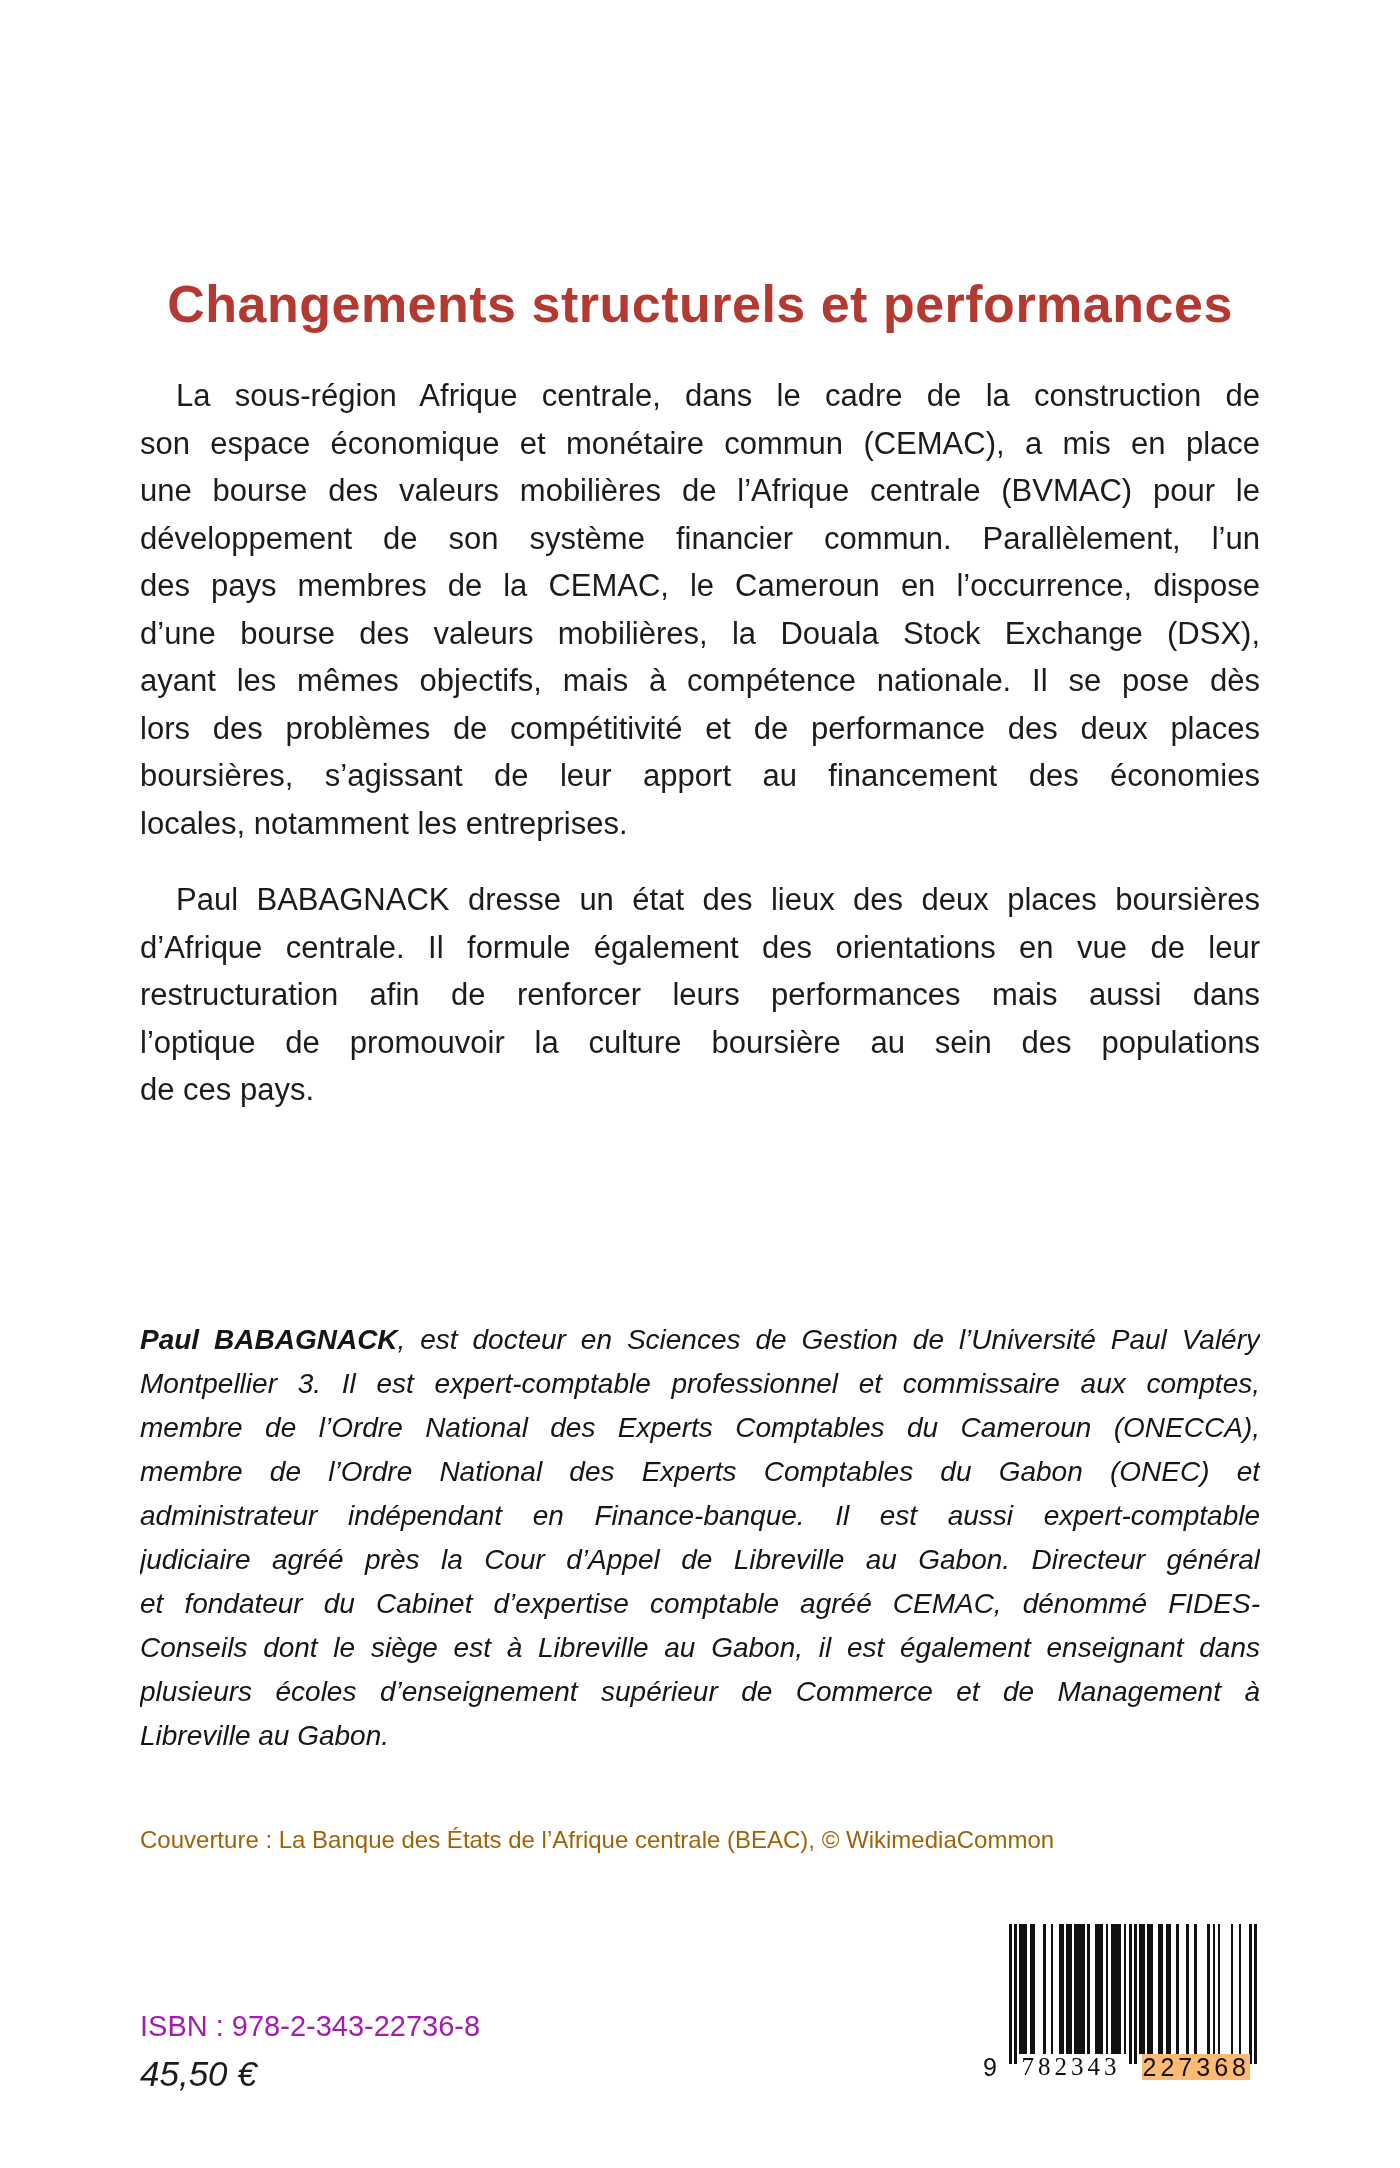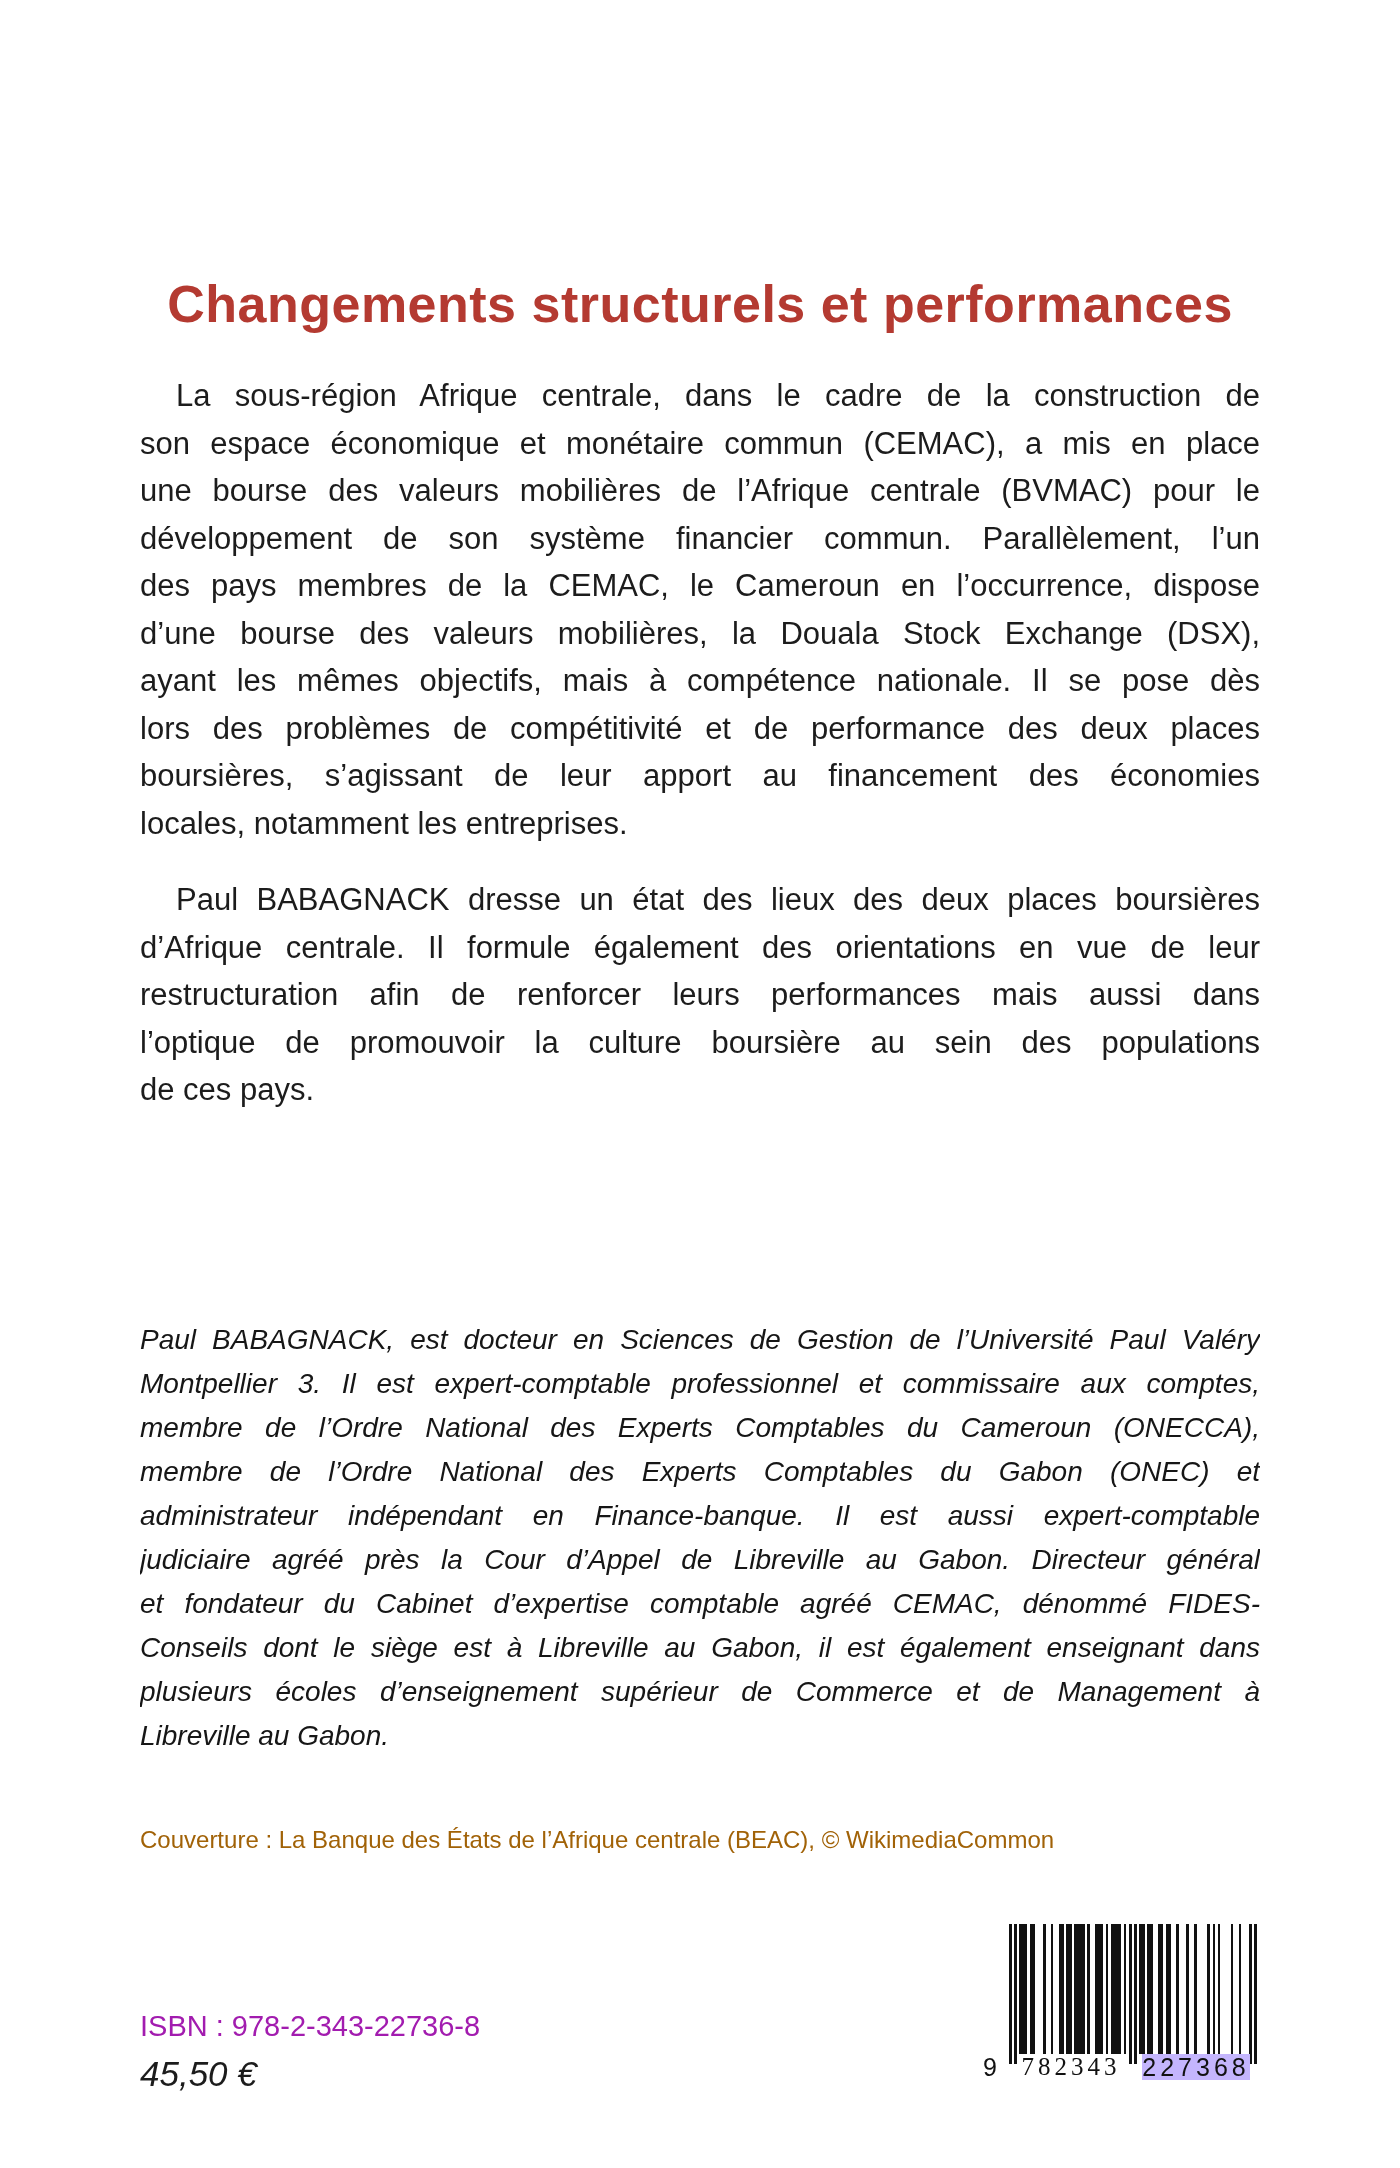--- a/index.html
+++ b/index.html
@@ -47,21 +47,21 @@
   .jline.last{text-align-last:left;}
   .indent-first .jline:first-child{text-indent:36px;}
   
   #bio{
     position:absolute;left:140px;top:1318px;width:1120px;
     font-size:28px;
     line-height:44px;
     font-style:italic;
     color:#161616;
   }
-  #bio .bold{font-weight:normal;margin-top:6px;}
+  #bio .bold{font-weight:bold;margin-top:6px;}
   
   #credit{
     position:absolute;left:140px;top:1826px;
     font-size:24px;
     color:#a16207;
   }
   
   #isbn{
     position:absolute;left:140px;top:2010px;
     font-size:29px;
@@ -85,21 +85,21 @@
   }
   #barcode-bars .mod{flex:none;width:2.621px;height:130px;}
   #barcode-bars .mod.bar{background:#111111;}
   #barcode-bars .mod.guard{height:140px;}
   #barcode-digits{
     position:absolute;top:130px;left:0;width:249px;height:27px;
     font-size:25px;line-height:26px;color:#111111;
   }
   #bc-lead{position:absolute;left:-26px;top:0;width:22px;text-align:left;}
   #bc-g1{position:absolute;left:9px;top:0;width:106px;text-align:center;background:#ffffff;letter-spacing:4px;font-family:Liberation Serif, serif;}
-  #bc-g2{position:absolute;left:133px;top:0;width:108px;text-align:center;background:#c4b5fd;letter-spacing:4px;}
+  #bc-g2{position:absolute;left:133px;top:0;width:108px;text-align:right;background:#fdba74;letter-spacing:4px;}
 </style>
 </head>
 <body>
 
 <div id="page">
 
 
   <div id="subtitle">Changements structurels et performances</div>
 
   <div id="para1" class="para indent-first">

